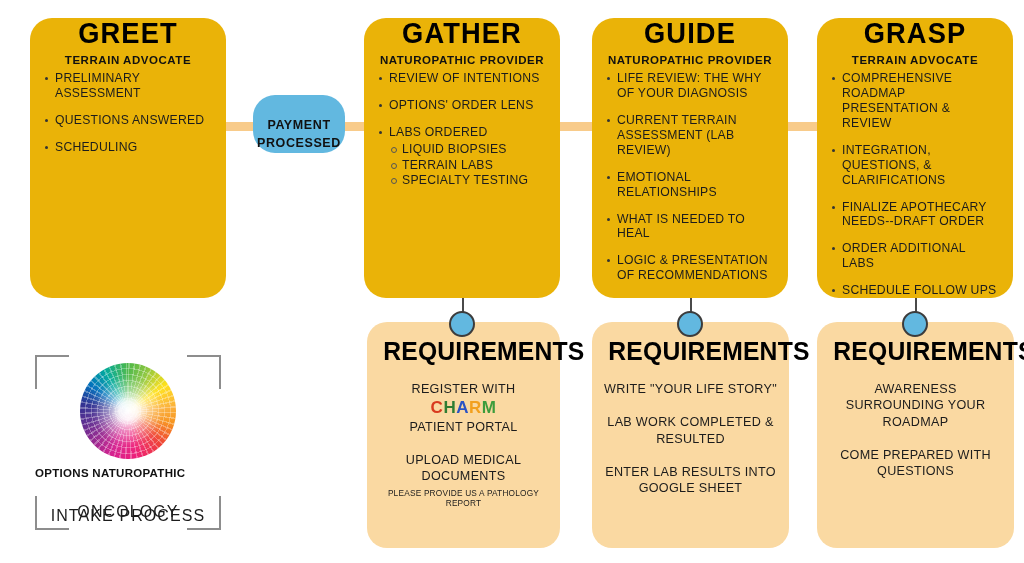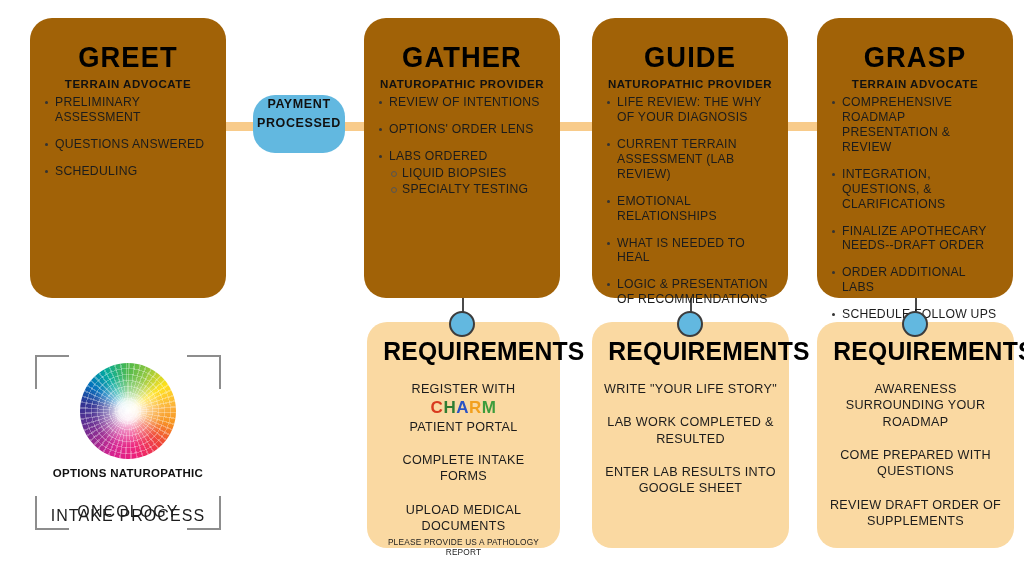--- a/index.html
+++ b/index.html
@@ -29,24 +29,24 @@
     width: 26px; height: 26px;
     border-radius: 50%;
     background: #62b8e0;
     border: 2px solid #3c3c3c;
     z-index: 4;
   }
 
   
   .stage-card {
     position: absolute;
-    background: #a16207;
+    background: #eab308;
     border-radius: 22px;
     z-index: 2;
-    padding: 24px 14px 8px 14px;
+    padding: 0 14px 8px 14px;
   }
   .stage-title {
     text-align: center;
     font-weight: 800;
     font-size: 29px;
     letter-spacing: 1.2px;
     color: #000;
     line-height: 1.05;
     font-stretch: condensed;
     transform: scaleX(0.94);
@@ -95,21 +95,21 @@
     border-radius: 50%;
     background: transparent;
   }
 
   
   .payment-node {
     position: absolute;
     background: #62b8e0;
     border-radius: 22px;
     display: flex;
-    align-items: flex-start;
+    align-items: flex-end;
     justify-content: center;
     z-index: 3;
   }
   .payment-text {
     text-align: center;
     font-weight: 800;
     font-size: 12.5px;
     letter-spacing: 0.6px;
     line-height: 1.5;
     color: #111;
@@ -193,21 +193,20 @@
     position: absolute; inset: 0;
     border-radius: 50%;
     background:
       repeating-conic-gradient(from 0deg, rgba(255,255,255,0.30) 0deg 2deg, rgba(255,255,255,0) 2deg 7deg),
       repeating-radial-gradient(circle at 50% 50%, rgba(255,255,255,0.28) 0px 1px, rgba(255,255,255,0) 1px 6px);
     mix-blend-mode: screen;
   }
   .logo-caption-1 {
     position: absolute;
     left: 0; right: 0;
-    text-align: center;
     font-weight: 800;
     font-size: 11.5px;
     letter-spacing: 0.3px;
     color: #111;
   }
   .logo-caption-2, .logo-caption-3 {
     position: absolute;
     left: 0; right: 0;
     text-align: center;
     font-size: 16px;
@@ -254,27 +253,28 @@
   <div class="stage-card" style="left:364px; top:18px; width:196px; height:280px;">
     <div class="stage-title">GATHER</div>
     <div class="stage-subtitle">NATUROPATHIC PROVIDER</div>
     <ul class="stage-list">
       <li>REVIEW OF INTENTIONS</li>
       <li>OPTIONS' ORDER LENS</li>
       <li>
         <span>LABS ORDERED</span>
         <ul class="sub-list">
           <li>LIQUID BIOPSIES</li>
+          <li>TERRAIN LABS</li>
           <li>SPECIALTY TESTING</li>
         </ul>
       </li>
     </ul>
   </div>
 
-  <div class="stage-card" style="left:592px; top:18px; width:196px; height:280px;border-radius:23px;">
+  <div class="stage-card" style="left:592px; top:18px; width:196px; height:280px;">
     <div class="stage-title">GUIDE</div>
     <div class="stage-subtitle">NATUROPATHIC PROVIDER</div>
     <ul class="stage-list">
       <li>LIFE REVIEW: THE WHY OF YOUR DIAGNOSIS</li>
       <li>CURRENT TERRAIN ASSESSMENT (LAB REVIEW)</li>
       <li>EMOTIONAL RELATIONSHIPS</li>
       <li>WHAT IS NEEDED TO HEAL</li>
       <li>LOGIC &amp; PRESENTATION OF RECOMMENDATIONS</li>
     </ul>
   </div>
@@ -291,37 +291,35 @@
     </ul>
   </div>
 
   <div class="req-card" style="left:367px; top:322px; width:193px; height:226px;">
     <div class="req-title">REQUIREMENTS</div>
     <div class="req-item">
       <span>REGISTER WITH</span>
       <span class="charm"><span class="c1">C</span><span class="c2">H</span><span class="c3">A</span><span class="c4">R</span><span class="c5">M</span></span>
       <span>PATIENT PORTAL</span>
     </div>
-    <div class="req-item">COMPLETE INTAKE FORMS</div>
     <div class="req-item">UPLOAD MEDICAL DOCUMENTS</div>
     <div class="req-note">PLEASE PROVIDE US A PATHOLOGY REPORT</div>
   </div>
 
   <div class="req-card" style="left:592px; top:322px; width:197px; height:226px;">
     <div class="req-title">REQUIREMENTS</div>
     <div class="req-item">WRITE "YOUR LIFE STORY"</div>
     <div class="req-item">LAB WORK COMPLETED &amp; RESULTED</div>
     <div class="req-item">ENTER LAB RESULTS INTO GOOGLE SHEET</div>
   </div>
 
   <div class="req-card" style="left:817px; top:322px; width:197px; height:226px;">
     <div class="req-title">REQUIREMENTS</div>
     <div class="req-item">AWARENESS SURROUNDING YOUR ROADMAP</div>
     <div class="req-item">COME PREPARED WITH QUESTIONS</div>
-    <div class="req-item">REVIEW DRAFT ORDER OF SUPPLEMENTS</div>
   </div>
 
   <div class="logo-block" style="left:35px; top:355px; width:186px; height:175px;">
     <div class="bracket bk-tl"></div>
     <div class="bracket bk-tr"></div>
     <div class="bracket bk-bl"></div>
     <div class="bracket bk-br"></div>
 
     <div class="logo-wheel"></div>
 

